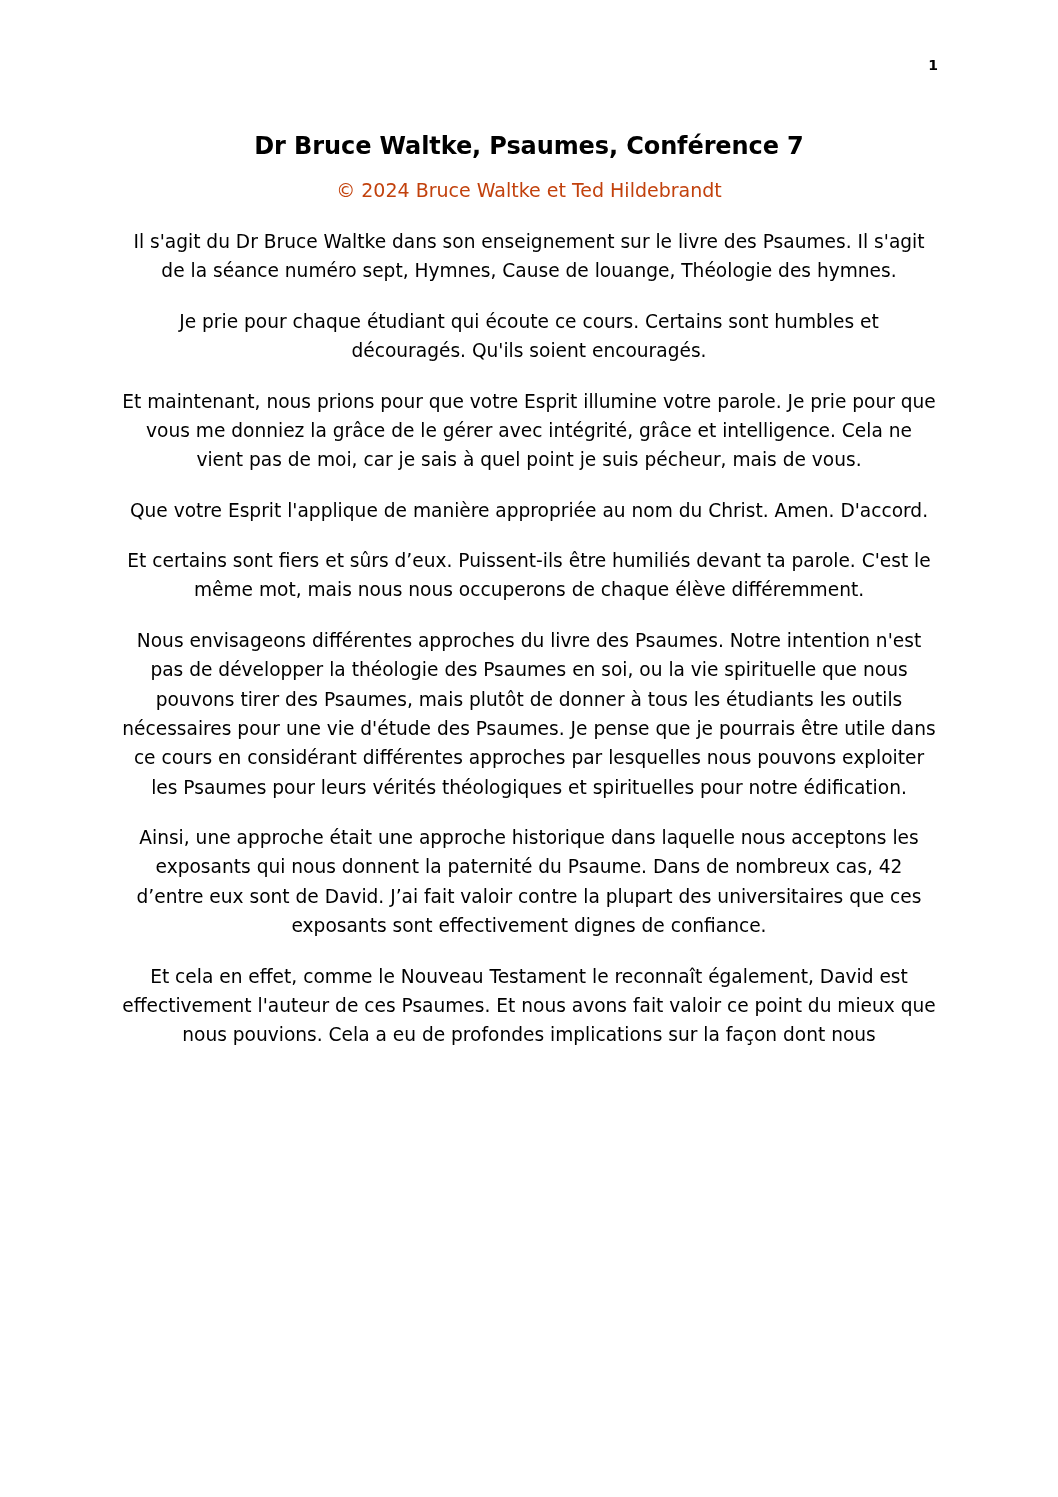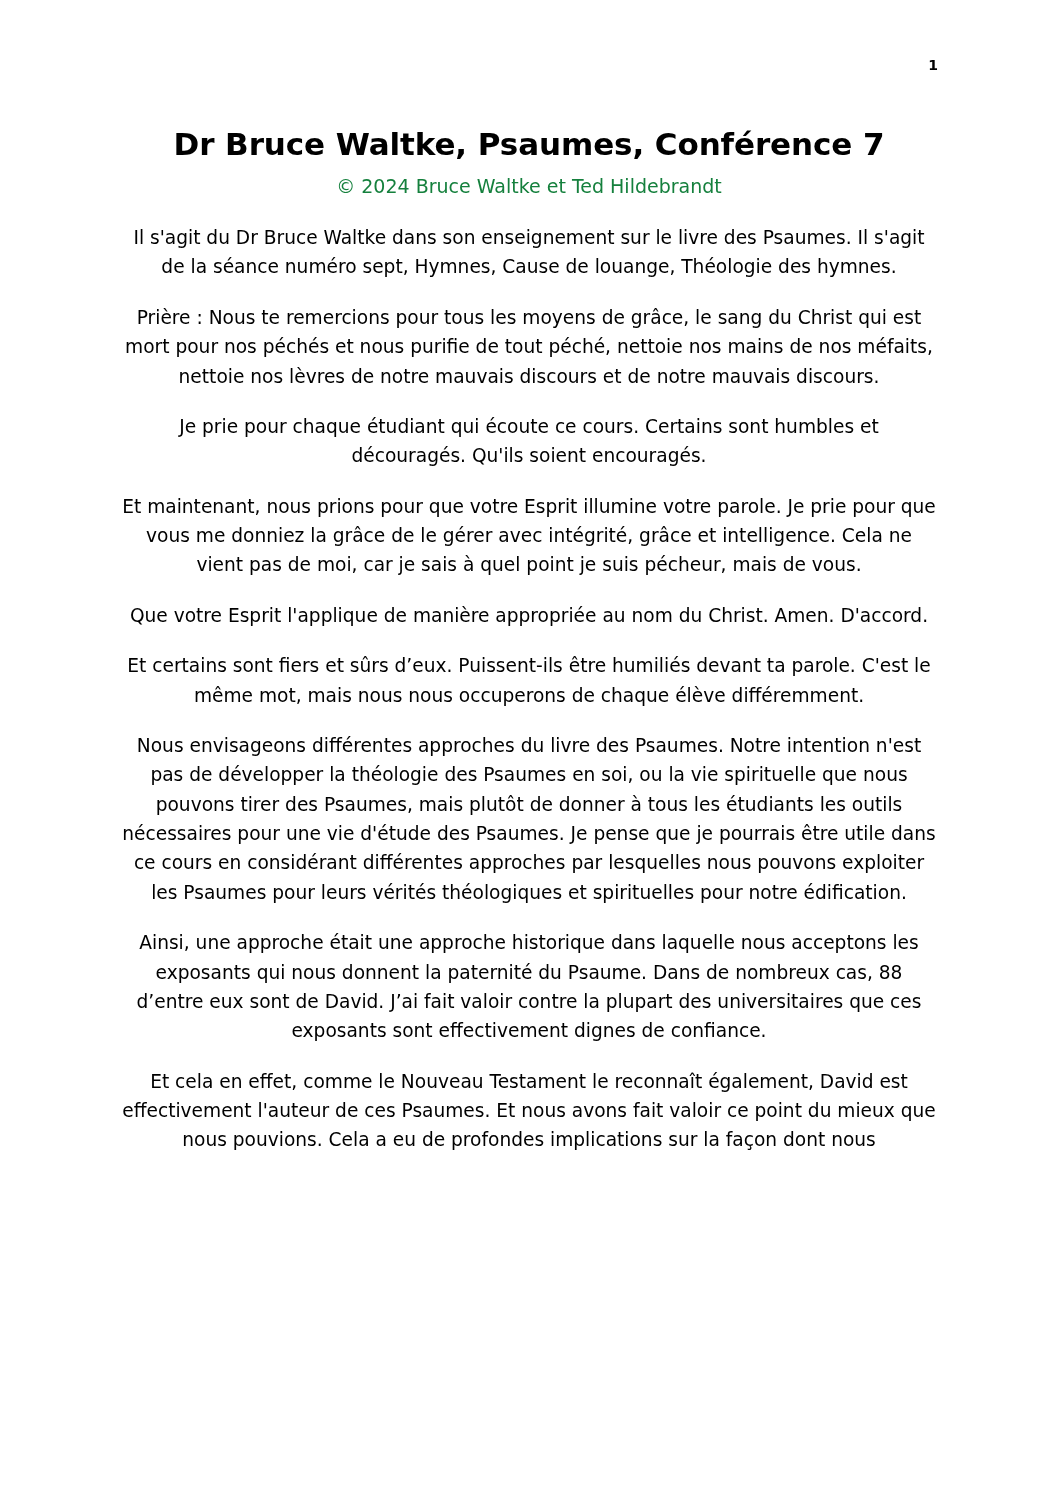--- a/index.html
+++ b/index.html
@@ -22,35 +22,35 @@
   .page-number {
     position: absolute;
     top: 58px;
     right: 120px;
     font-size: 14px;
     font-weight: bold;
     color: #000;
     line-height: 1;
   }
   .doc-title {
-    margin: 4px;
+    margin: 10px;
     padding-top: 66px;
     text-align: center;
-    font-size: 31px;
+    font-size: 24px;
     font-weight: bold;
     color: #000;
     letter-spacing: -0.1px;
   }
   .doc-subtitle {
     margin: 0;
     padding-top: 9px;
     text-align: center;
     font-size: 19px;
     font-weight: normal;
-    color: #15803d;
+    color: #c2410c;
   }
   .body-copy {
     padding-top: 26px;
   }
   .body-copy p {
     margin: 0 0 21px 0;
     font-size: 18.6px;
     line-height: 1.58;
     color: #000;
     text-align: center;
@@ -65,23 +65,22 @@
 <div class="page">
 
   <div class="page-number">1</div>
 
   <h1 class="doc-title">Dr Bruce Waltke, Psaumes, Conférence 7</h1>
 
   <div class="doc-subtitle">© 2024 Bruce Waltke et Ted Hildebrandt</div>
 
   <div class="body-copy">
     <p>Il s'agit du Dr Bruce Waltke dans son enseignement sur le livre des Psaumes. Il s'agit de la séance numéro sept, Hymnes, Cause de louange, Théologie des hymnes.</p>
-    <p>Prière : Nous te remercions pour tous les moyens de grâce, le sang du Christ qui est mort pour nos péchés et nous purifie de tout péché, nettoie nos mains de nos méfaits, nettoie nos lèvres de notre mauvais discours et de notre mauvais discours.</p>
     <p>Je prie pour chaque étudiant qui écoute ce cours. Certains sont humbles et découragés. Qu'ils soient encouragés.</p>
     <p>Et maintenant, nous prions pour que votre Esprit illumine votre parole. Je prie pour que vous me donniez la grâce de le gérer avec intégrité, grâce et intelligence. Cela ne vient pas de moi, car je sais à quel point je suis pécheur, mais de vous.</p>
     <p>Que votre Esprit l'applique de manière appropriée au nom du Christ. Amen. D'accord.</p>
     <p>Et certains sont fiers et sûrs d’eux. Puissent-ils être humiliés devant ta parole. C'est le même mot, mais nous nous occuperons de chaque élève différemment.</p>
     <p>Nous envisageons différentes approches du livre des Psaumes. Notre intention n'est pas de développer la théologie des Psaumes en soi, ou la vie spirituelle que nous pouvons tirer des Psaumes, mais plutôt de donner à tous les étudiants les outils nécessaires pour une vie d'étude des Psaumes. Je pense que je pourrais être utile dans ce cours en considérant différentes approches par lesquelles nous pouvons exploiter les Psaumes pour leurs vérités théologiques et spirituelles pour notre édification.</p>
-    <p>Ainsi, une approche était une approche historique dans laquelle nous acceptons les exposants qui nous donnent la paternité du Psaume. Dans de nombreux cas, 88 d’entre eux sont de David. J’ai fait valoir contre la plupart des universitaires que ces exposants sont effectivement dignes de confiance.</p>
+    <p>Ainsi, une approche était une approche historique dans laquelle nous acceptons les exposants qui nous donnent la paternité du Psaume. Dans de nombreux cas, 42 d’entre eux sont de David. J’ai fait valoir contre la plupart des universitaires que ces exposants sont effectivement dignes de confiance.</p>
     <p>Et cela en effet, comme le Nouveau Testament le reconnaît également, David est effectivement l'auteur de ces Psaumes. Et nous avons fait valoir ce point du mieux que nous pouvions. Cela a eu de profondes implications sur la façon dont nous</p>
   </div>
 
 </div>
 
 </body></html>

